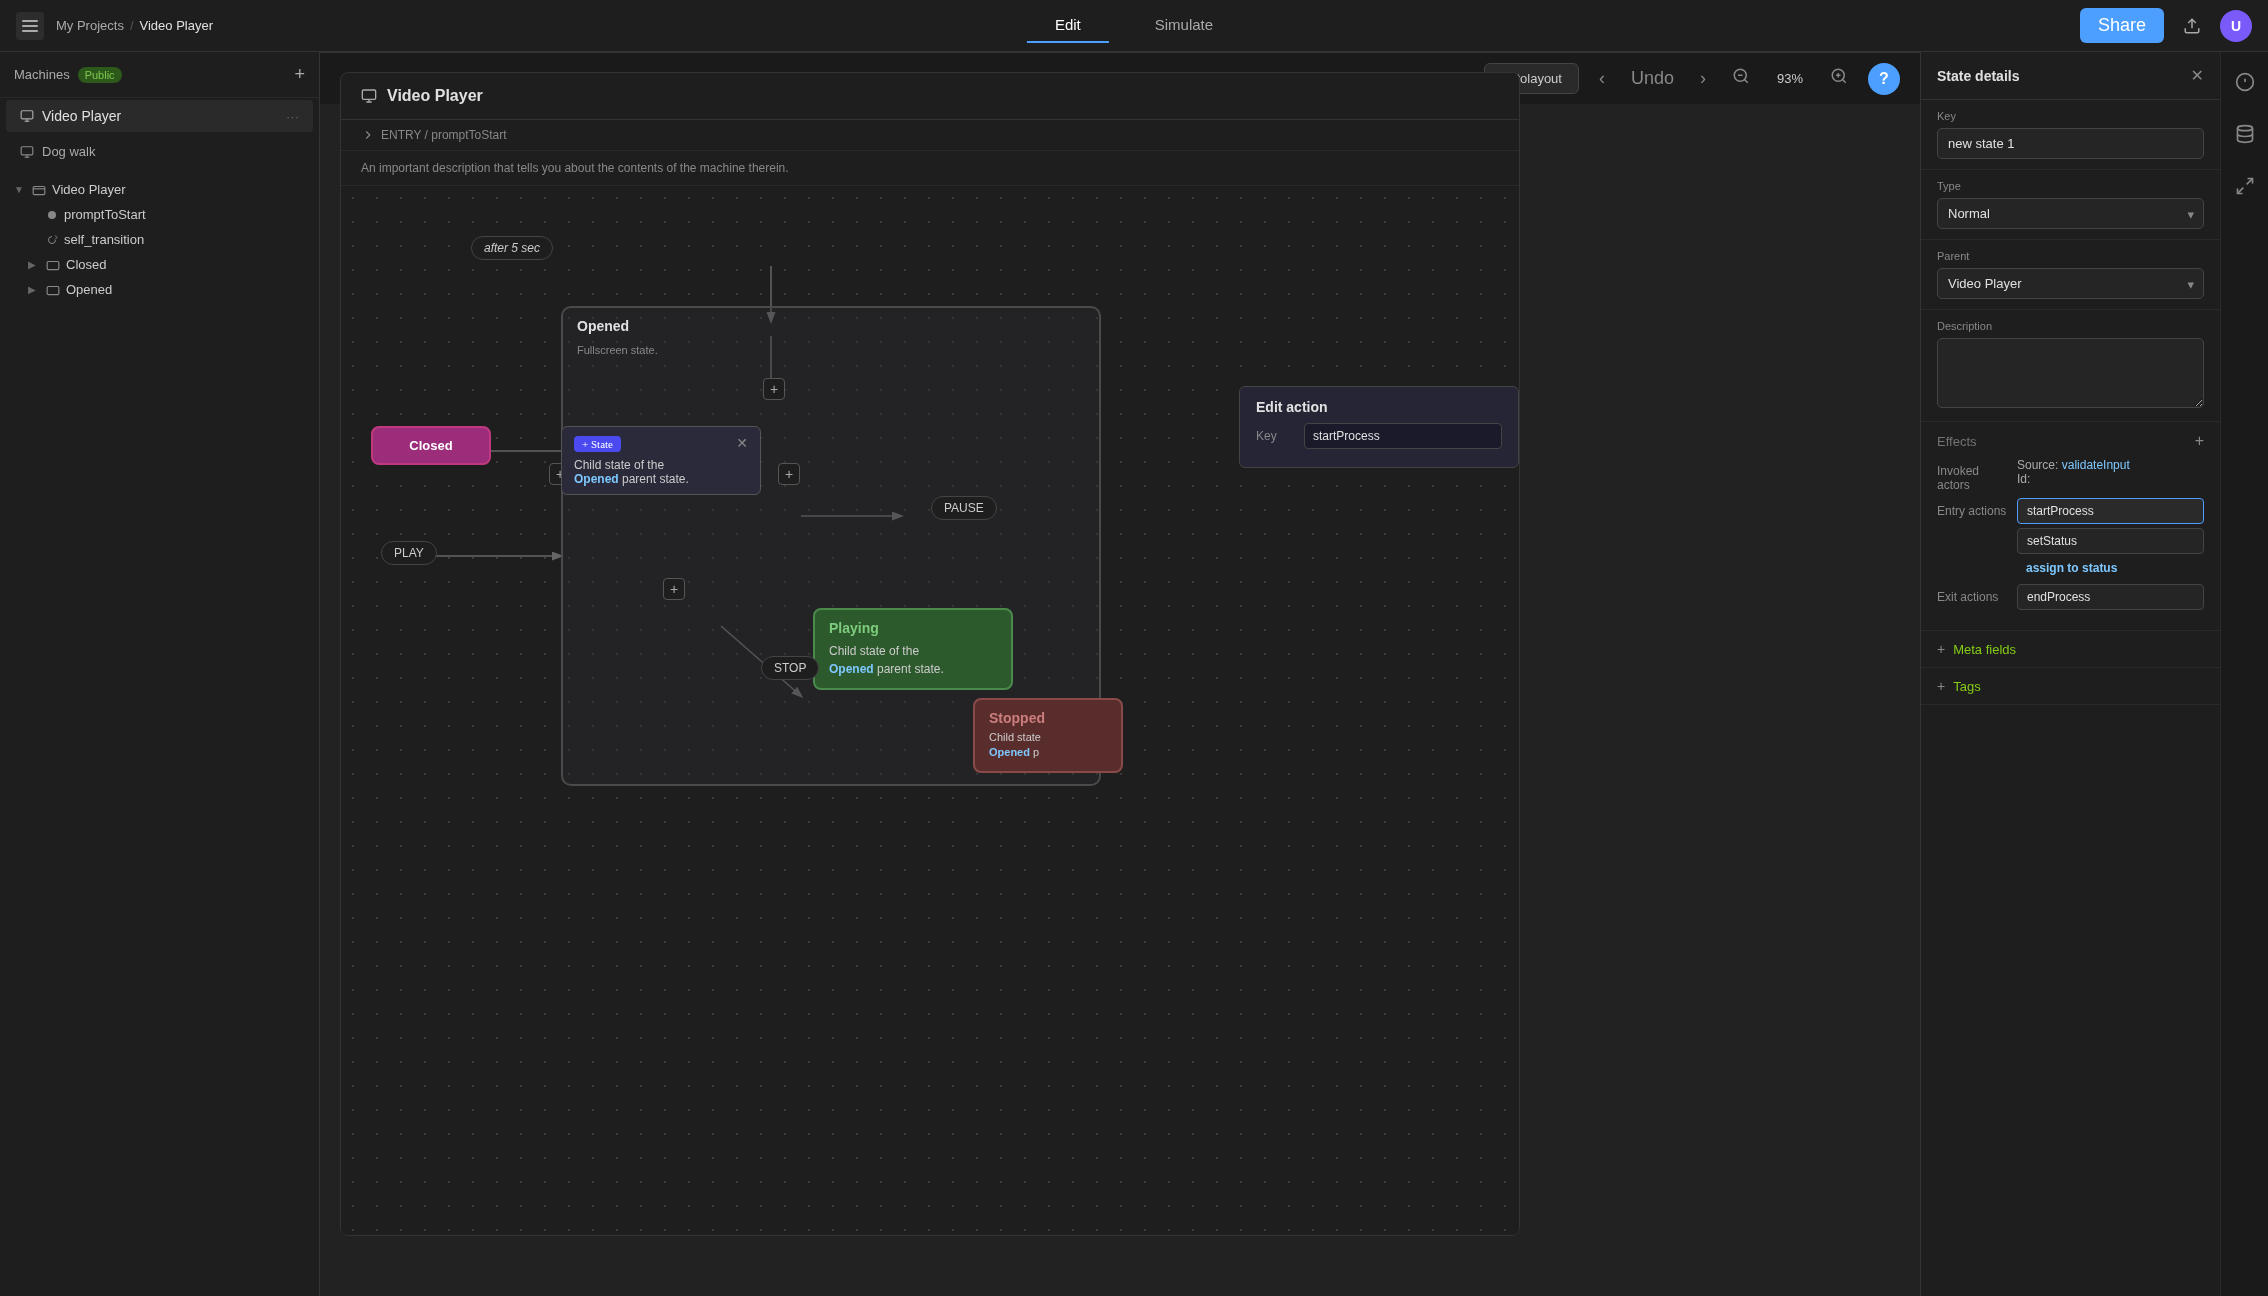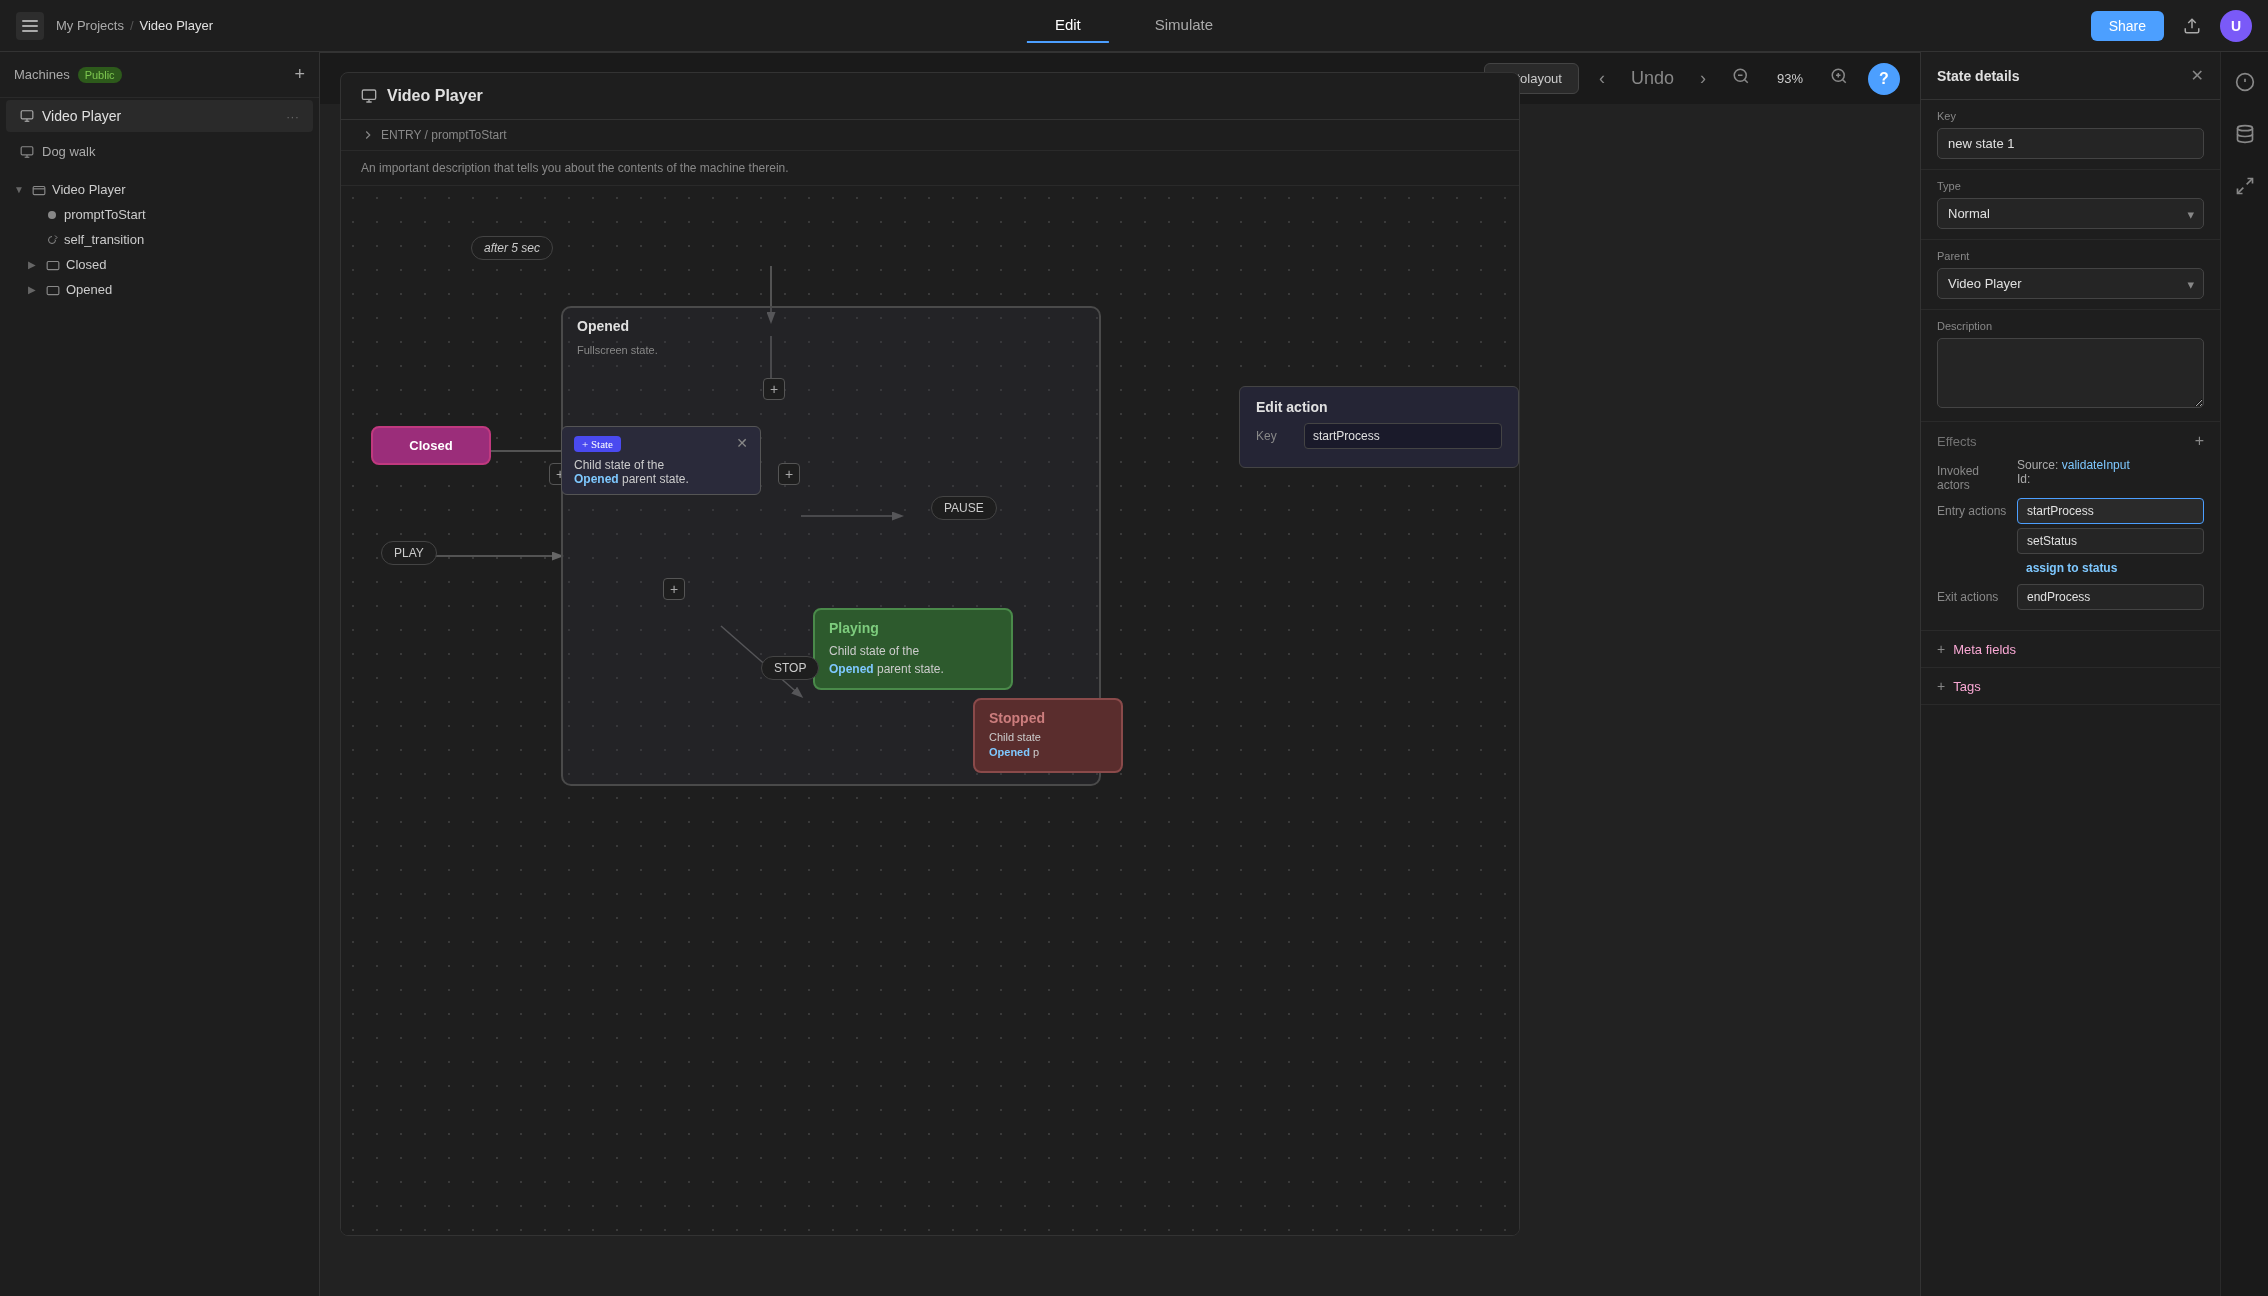--- a/index.html
+++ b/index.html
@@ -55,21 +55,21 @@
     .nav-right {
       margin-left: auto;
       display: flex; align-items: center; gap: 12px;
     }
     .share-btn {
       background: #4c9fff;
       color: #fff;
       border: none;
       border-radius: 6px;
       padding: 7px 18px;
-      font-size: 14px;
+      font-size: 18px;
       cursor: pointer;
       font-weight: 500;
     }
     .icon-btn {
       width: 32px; height: 32px;
       background: transparent;
       border: none;
       color: #aaa;
       cursor: pointer;
       display: flex; align-items: center; justify-content: center;
@@ -440,21 +440,21 @@
     }
     .sdp-actions-row .ar-sub span { color: #7ec8ff; font-weight: 600; }
 
     .sdp-collapsible {
       padding: 10px 16px;
       display: flex; align-items: center; gap: 8px;
       cursor: pointer;
       border-bottom: 1px solid #2a2a2a;
     }
     .sdp-collapsible .plus-icon { color: #888; font-size: 14px; }
-    .sdp-collapsible .label { font-size: 13px; color: #f9a8d4; }
+    .sdp-collapsible .label { font-size: 13px; color: #84cc16; }
 
     
     .right-edge-icons {
       width: 48px;
       background: #1a1a1a;
       border-left: 1px solid #2a2a2a;
       display: flex; flex-direction: column; align-items: center;
       padding: 12px 0;
       gap: 16px;
     }

